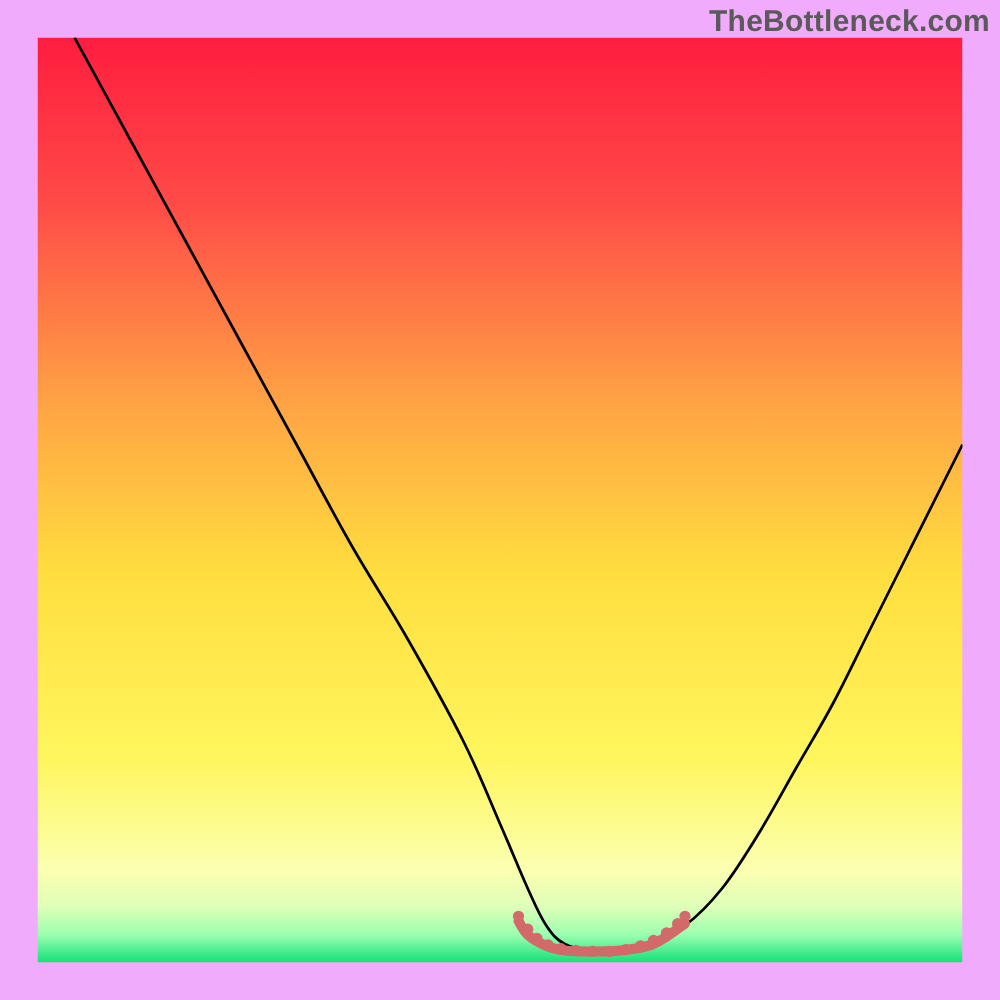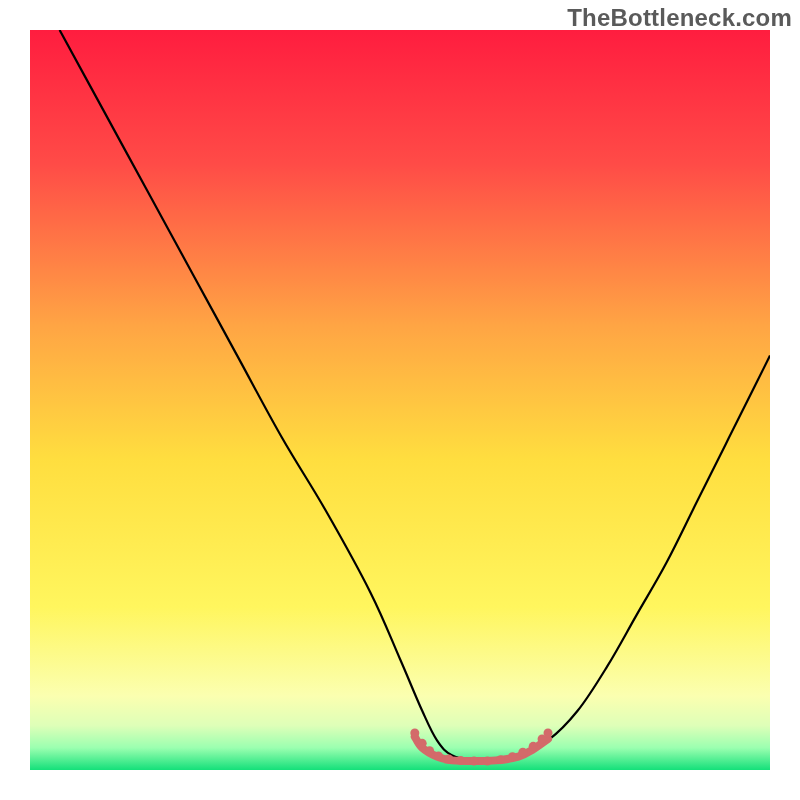--- a/index.html
+++ b/index.html
@@ -10,21 +10,21 @@
     background: #000;
     overflow: hidden;
     font-family: Arial, Helvetica, sans-serif;
   }
   .frame {
     position: absolute;
     left: 0;
     top: 0;
     width: 800px;
     height: 800px;
-    background: #ffffff;
+    background: #f0abfc;
   }
   .plot-area {
     position: absolute;
     left: 30px;
     top: 30px;
     width: 740px;
     height: 740px;
   }
   .watermark {
     position: absolute;

